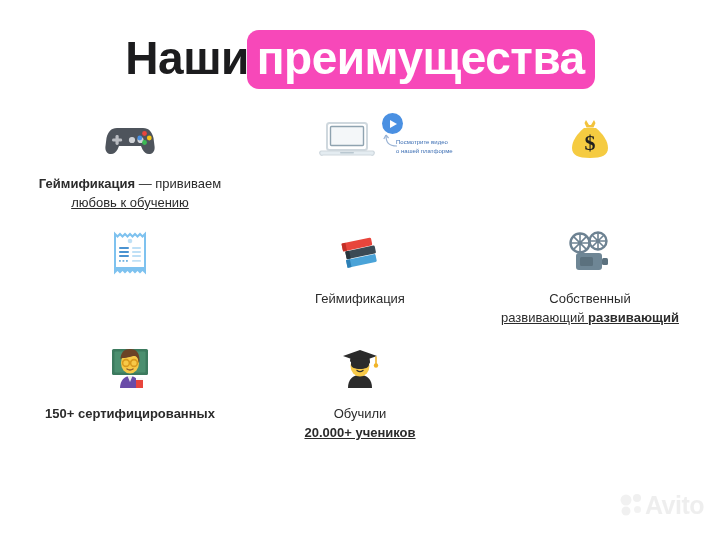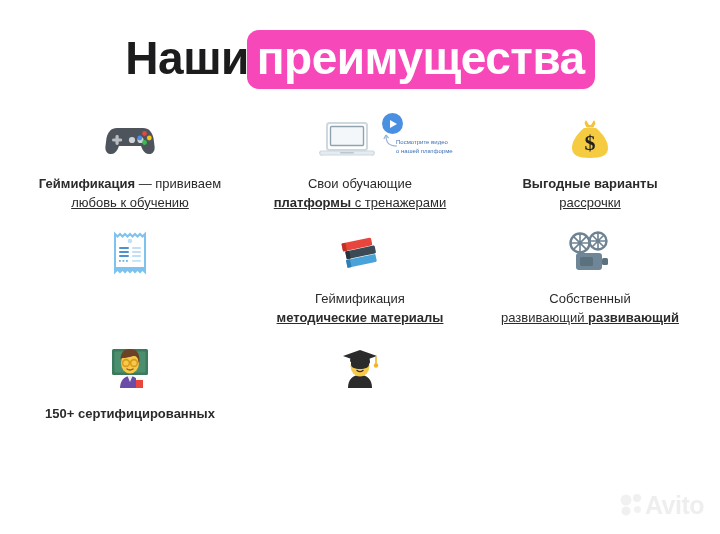--- a/index.html
+++ b/index.html
@@ -180,37 +180,29 @@
         <svg class="note-arrow" width="18" height="16" viewBox="0 0 18 16">
           <path d="M3 2 C3 9 5 13 14 13" fill="none" stroke="#9ab3d4" stroke-width="1.2"></path>
           <path d="M3 2 l-2.2 4 M3 2 l2.6 3.2" fill="none" stroke="#9ab3d4" stroke-width="1.2"></path>
         </svg>
         <div class="note-text">
           <div>Посмотрите видео</div>
           <div>о нашей платформе</div>
         </div>
       </div>
     </div>
-    <div class="cap">
-      <span>Свои обучающие</span>
-      <span class="l2"><b>платформы</b><span> с тренажерами</span></span>
-    </div>
   </div>
 
   <div class="cell">
     <div class="icon-box">
       <svg width="46" height="46" viewBox="0 0 46 46">
         <path d="M19 4 l3 5 h2 l3 -5 l1.5 3 l-2 4.5 h-7 l-2 -4.5 z" fill="#f2c23c"></path>
         <path d="M17 12 h12 c7 6 12 13 12 20 c0 7-6 10-18 10 S5 39 5 32 C5 25 10 18 17 12 z" fill="#f5cb41"></path>
         <text x="23" y="34" font-family="'Liberation Serif', serif" font-size="22" font-weight="bold" fill="#1f1f1f" text-anchor="middle">$</text>
       </svg>
-    </div>
-    <div class="cap">
-      <span><b>Выгодные варианты</b></span>
-      <span class="l2">рассрочки</span>
     </div>
   </div>
 
   <div class="cell">
     <div class="icon-box">
       <svg width="38" height="48" viewBox="0 0 38 48">
         <path d="M4 4 l2.5 2.5 L9 4 l2.5 2.5 L14 4 l2.5 2.5 L19 4 l2.5 2.5 L24 4 l2.5 2.5 L29 4 l2.5 2.5 L34 4 v38 l-2.5 -2.5 L29 42 l-2.5 -2.5 L24 42 l-2.5 -2.5 L19 42 l-2.5 -2.5 L14 42 l-2.5 -2.5 L9 42 l-2.5 -2.5 L4 42 z" fill="#ffffff" stroke="#7ec2ef" stroke-width="2"></path>
         <circle cx="19" cy="11" r="2.3" fill="#bfe0f6"></circle>
         <rect x="8" y="17" width="10" height="1.9" rx="0.9" fill="#4a93d1"></rect>
         <rect x="21" y="17" width="9" height="1.9" rx="0.9" fill="#bfe0f6"></rect>
@@ -235,21 +227,20 @@
           <rect x="10" y="27" width="4" height="8" fill="#2d7fb5"></rect>
           <rect x="11" y="18.5" width="30" height="8" rx="1.5" fill="#3b4a55"></rect>
           <rect x="11" y="18.5" width="4" height="8" fill="#27333b"></rect>
           <rect x="9" y="10" width="30" height="8" rx="1.5" fill="#e8453c"></rect>
           <rect x="9" y="10" width="4" height="8" fill="#c22f27"></rect>
         </g>
       </svg>
     </div>
     <div class="cap">
       <span>Геймификация</span>
-      <span class="l2"><b>методические материалы</b></span>
     </div>
   </div>
 
   <div class="cell">
     <div class="icon-box">
       <svg width="52" height="46" viewBox="0 0 52 46">
         <circle cx="16" cy="12" r="9.5" fill="none" stroke="#6d8292" stroke-width="2.4"></circle>
         <circle cx="16" cy="12" r="2.2" fill="#6d8292"></circle>
         <path d="M16 3 v18 M7 12 h18 M9.6 5.6 l12.8 12.8 M22.4 5.6 L9.6 18.4" stroke="#6d8292" stroke-width="1.6"></path>
         <circle cx="34" cy="10" r="8.5" fill="none" stroke="#6d8292" stroke-width="2.4"></circle>
@@ -297,20 +288,24 @@
         <path d="M13 16 c0-7 4-10 10-10 s10 3 10 10 c0 1-0.5 2-0.5 2 c-1-4-3-5-5-5 c-4 0-8 2-13 2 z" fill="#2b2b2b"></path>
         <path d="M6 10 L23 4 l17 6 l-17 6 z" fill="#2b2b2b"></path>
         <path d="M14 12.5 v6 c0 3 4 4.5 9 4.5 s9-1.5 9-4.5 v-6" fill="#2b2b2b"></path>
         <path d="M39 10.5 v8" stroke="#f0b429" stroke-width="1.6"></path>
         <circle cx="39" cy="19.5" r="2.2" fill="#f0b429"></circle>
         <circle cx="19.5" cy="20" r="1.3" fill="#2b2b2b"></circle>
         <circle cx="26.5" cy="20" r="1.3" fill="#2b2b2b"></circle>
         <path d="M20 24.5 q3 2.2 6 0" stroke="#2b2b2b" stroke-width="1.3" fill="none" stroke-linecap="round"></path>
       </svg>
     </div>
+    <div class="cap">
+      <span>Обучили</span>
+      <span class="l2"><b>20.000+ учеников</b></span>
+    </div>
   </div>
 
 </div>
 
 <div class="watermark">
   <svg width="26" height="26" viewBox="0 0 26 26">
     <circle cx="7" cy="8" r="5.5" fill="#f0f0f0"></circle>
     <circle cx="18" cy="6" r="4" fill="#efefef"></circle>
     <circle cx="7" cy="19" r="4.5" fill="#efefef"></circle>
     <circle cx="18.5" cy="17.5" r="3.5" fill="#f1f1f1"></circle>

